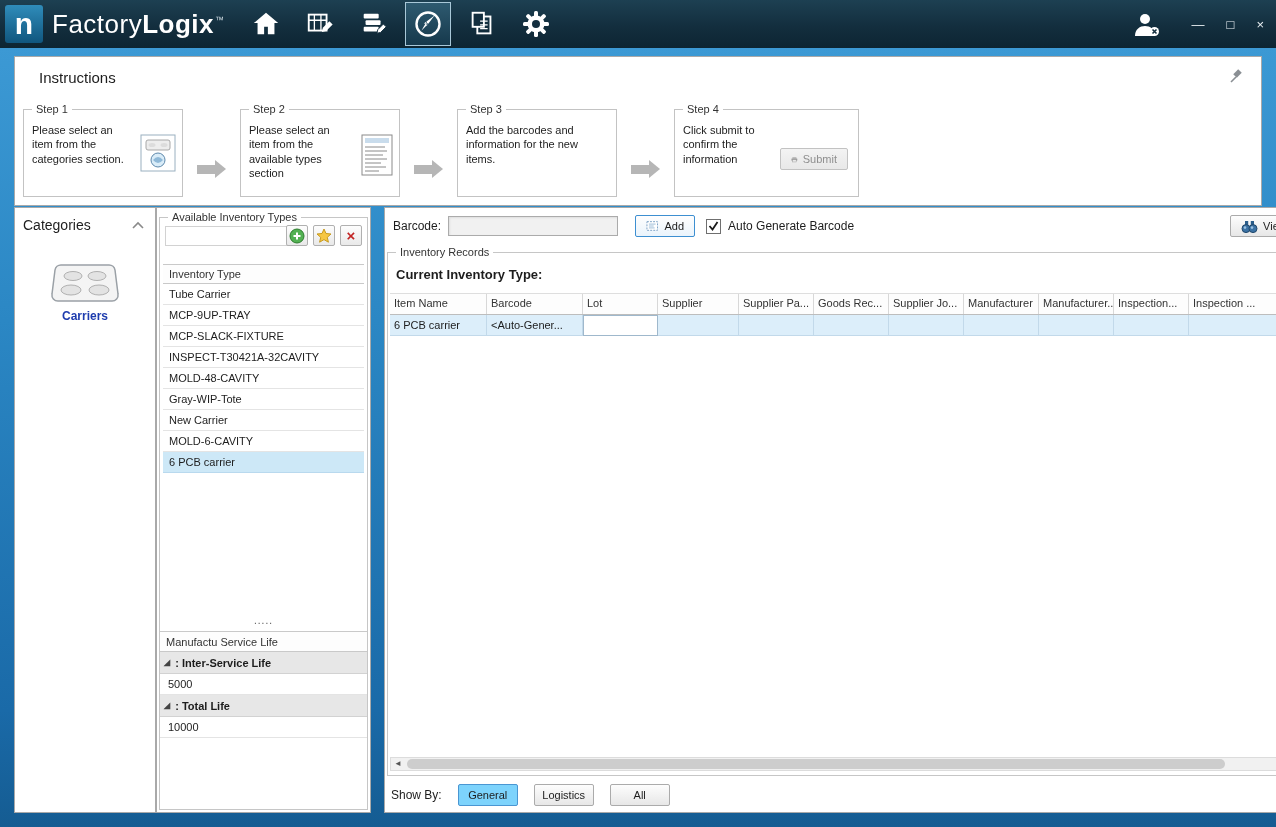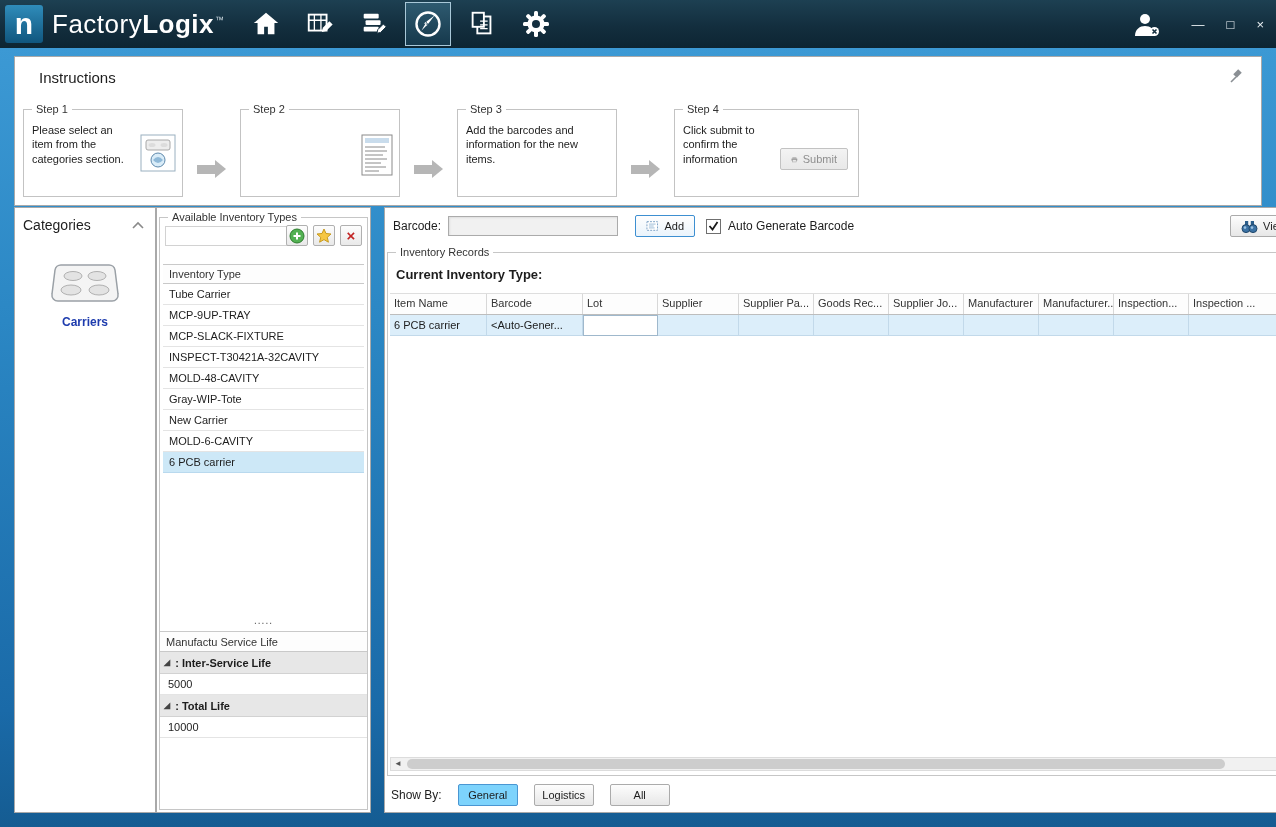--- a/index.html
+++ b/index.html
@@ -48,21 +48,21 @@
   .block-arrow .head{width:0;height:0;border-top:9px solid transparent;border-bottom:9px solid transparent;border-left:11px solid #b6b6b6;}
   .step-thumb{position:absolute;right:6px;top:24px;}
   .btn{display:inline-flex;align-items:center;justify-content:center;gap:5px;font-size:11px;color:#1d1d1d;
     background:linear-gradient(180deg,#fdfdfd,#e7e7e7);border:1px solid #ababab;border-radius:2px;height:22px;padding:0 10px;cursor:pointer;font-family:inherit;}
   .btn.disabled{color:#8f8f8f;background:linear-gradient(180deg,#f3f3f3,#e8e8e8);border-color:#c2c2c2;cursor:default;}
   .step4-submit{position:absolute;right:10px;top:38px;width:68px;}
 
   
   .cat-header{display:flex;justify-content:space-between;align-items:center;padding:9px 10px 4px 8px;font-size:14px;color:#1d1d1d;}
   .cat-item{display:flex;flex-direction:column;align-items:center;margin-top:20px;cursor:pointer;}
-  .cat-label{color:#1e3cae;font-weight:bold;font-size:12px;margin-top:6px;}
+  .cat-label{color:#1e3cae;font-weight:bold;font-size:12px;margin-top:0;}
 
   
   .types-box{position:absolute;left:2px;right:2px;top:9px;bottom:2px;border:1px solid #c6c6c6;}
   .type-input{position:absolute;left:5px;top:8px;width:118px;height:18px;border:1px solid #d2d2d2;font-size:11px;padding:0 4px;font-family:inherit;}
   .types-toolbar{position:absolute;top:7px;right:5px;display:flex;gap:5px;}
   .tool-btn{width:22px;height:21px;display:flex;align-items:center;justify-content:center;
     background:linear-gradient(180deg,#fdfdfd,#e9e9e9);border:1px solid #b0b0b0;border-radius:2px;cursor:pointer;padding:0;}
   .redx{color:#c22424;font-weight:bold;font-size:15px;line-height:1;}
   .types-table{position:absolute;left:3px;right:3px;top:46px;}
   .types-thead{height:20px;box-sizing:border-box;border-top:1px solid #c9c9c9;border-bottom:1px solid #c9c9c9;
@@ -206,20 +206,21 @@
           <path d="M13 26 q5 -6 10 0 q-5 6 -10 0" fill="#8fb9d8"></path>
         </svg>
       </div>
       <div class="block-arrow">
           <span class="shaft"></span>
           <span class="head"></span>
         </div>
 
       <div class="stepbox">
         <span class="legend">Step 2</span>
+        <div class="step-text">Please select an item from the available types section</div>
         <svg class="step-thumb" width="32" height="42" viewBox="0 0 32 42">
           <rect x="1" y="1" width="30" height="40" fill="#fff" stroke="#8a8a8a"></rect>
           <rect x="4" y="4" width="24" height="5" fill="#c9dcec"></rect>
           <path d="M4 13 h20 M4 17 h22 M4 21 h18 M4 25 h22 M4 29 h16 M4 33 h21 M4 37 h14" stroke="#8a8a8a" stroke-width="1"></path>
         </svg>
       </div>
       <div class="block-arrow">
           <span class="shaft"></span>
           <span class="head"></span>
         </div>

